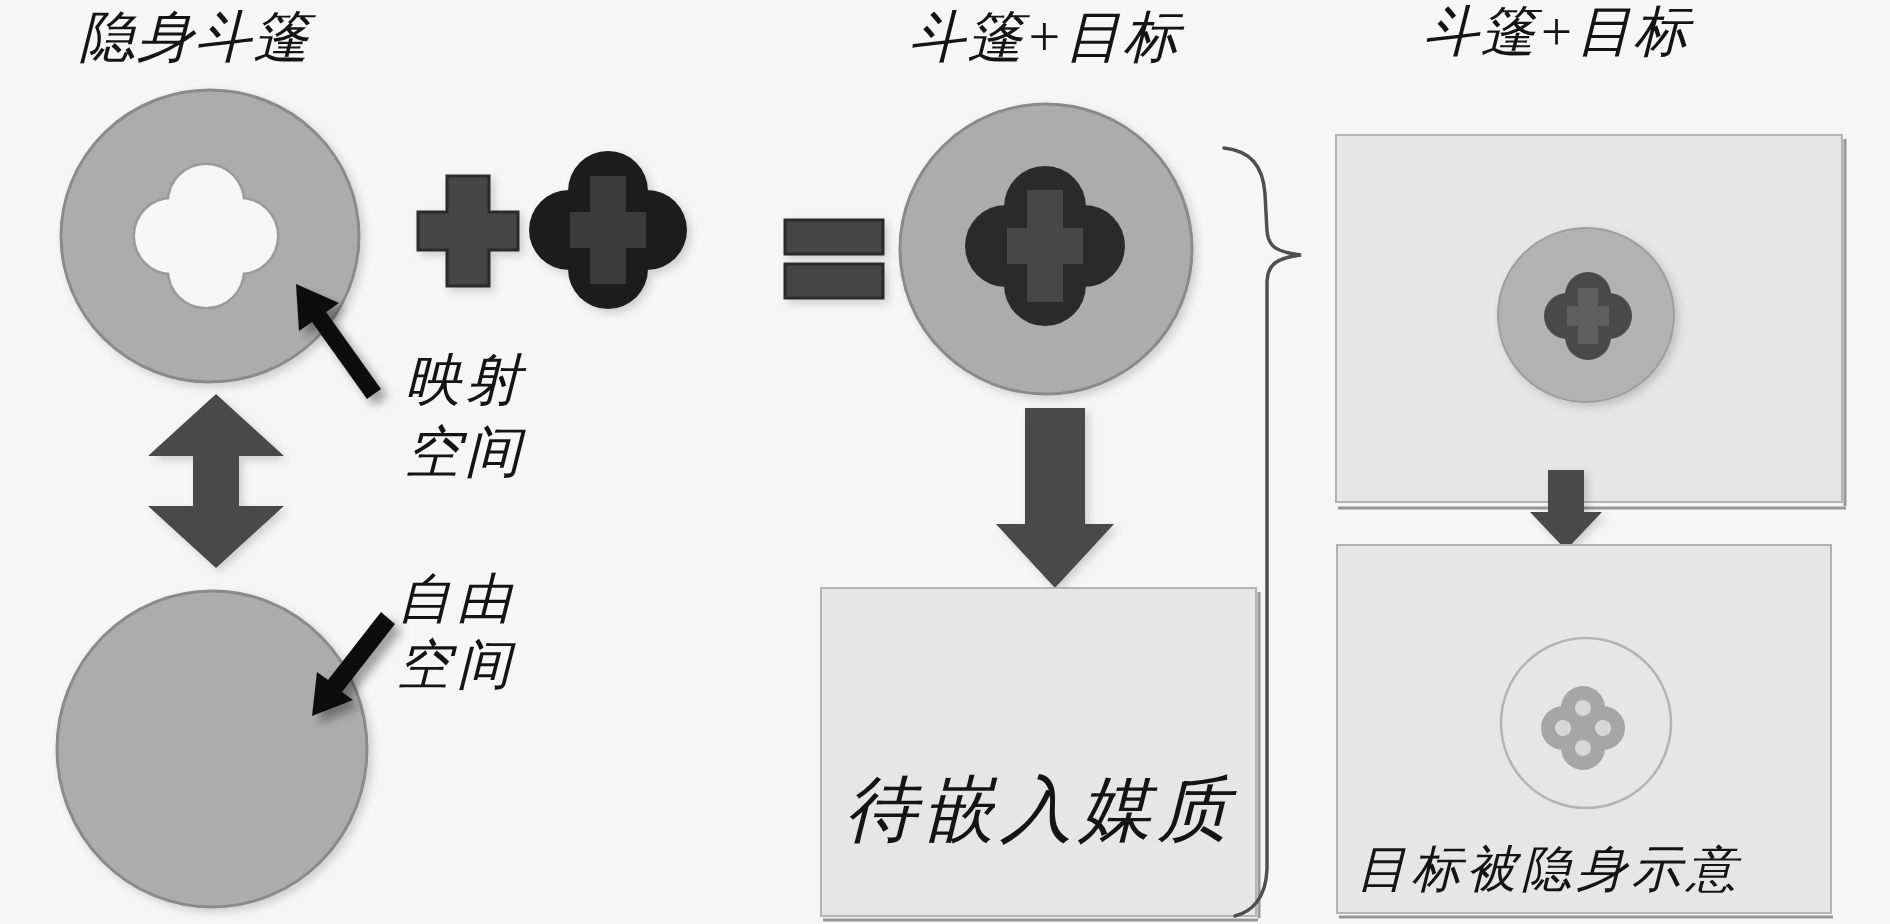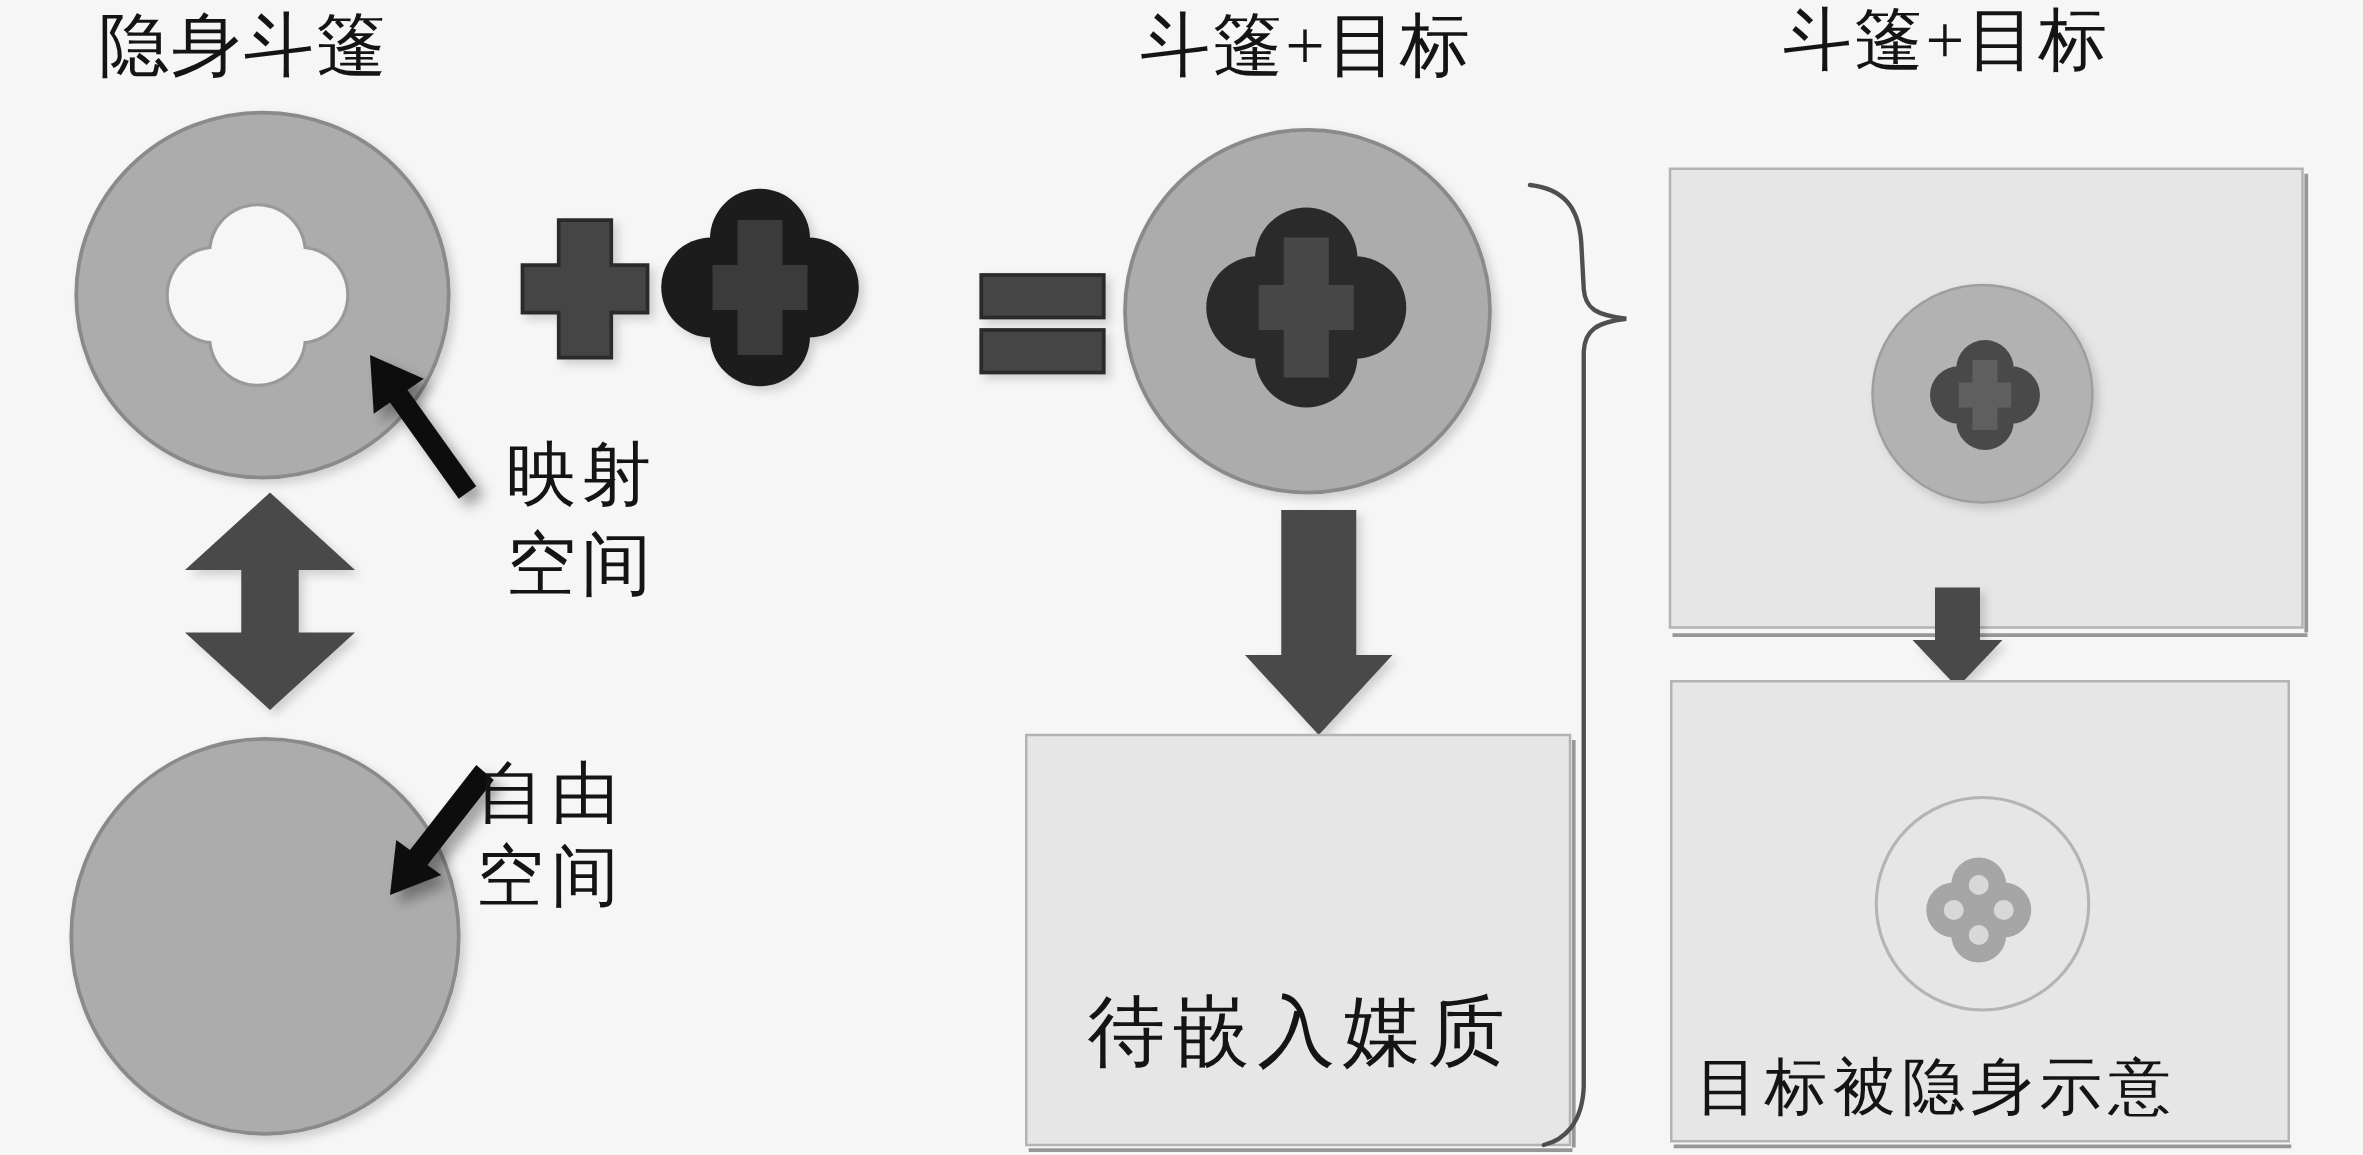--- a/index.html
+++ b/index.html
@@ -9,29 +9,29 @@
     --c-target_fill:#1e1e1e; --c-target_inner:#3a3a3a;
     --c-combo_fill:#2c2c2c; --c-combo_inner:#474747;
     --c-panel_fill:#e6e6e6; --c-panel_stroke:#b3b3b3; --c-panel_shadow:#979797;
     --c-inner_circle_fill:#b2b2b2; --c-inner_circle_stroke:#9e9e9e;
     --c-small_clover:#4a4a4a; --c-small_clover_inner:#5e5e5e;
     --c-ghost_outline:#b4b4b4; --c-ghost_fill:#a6a6a6; --c-ghost_dot:#d8d8d8;
     --c-annotation_arrow:#0d0d0d; --c-brace:#4f4f4f;
   }
   html,body{margin:0;padding:0;background:var(--c-bg);}
   .stage{position:relative;width:1890px;height:924px;background:var(--c-bg);overflow:hidden;
-         font-family:"Liberation Serif","DejaVu Serif",serif;}
+         font-family:"Liberation Serif","DejaVu Serif",serif;font-style:italic;}
   .stage svg{position:absolute;left:0;top:0;}
   .txt{position:absolute;color:var(--c-text);text-align:center;white-space:nowrap;
        font-family:"Liberation Serif","DejaVu Serif",serif;}
   .t-title{font-size:56px;line-height:62px;letter-spacing:2px;}
   .t-title2{font-size:55px;line-height:64px;letter-spacing:2px;}
   .t-note{font-size:56px;line-height:72px;letter-spacing:4px;}
   .t-note2{font-size:54px;line-height:66px;letter-spacing:6px;}
-  .t-cap{font-size:62px;line-height:71px;letter-spacing:6px;margin-top:16px;}
+  .t-cap{font-size:72px;line-height:71px;letter-spacing:6px;}
   .t-cap2{font-size:50px;line-height:58px;letter-spacing:5px;}
 
   .sh-circle{fill:var(--c-circle_fill);stroke:var(--c-circle_stroke);stroke-width:3;}
   .sh-hole-edge{fill:var(--c-bg);stroke:var(--c-hole_stroke);stroke-width:5;}
   .sh-hole-fill{fill:var(--c-bg);stroke:none;}
   .sh-op{fill:var(--c-dark_op);stroke:var(--c-dark_op_outline);stroke-width:3;}
   .sh-target{fill:var(--c-target_fill);stroke:none;}
   .sh-target-in{fill:var(--c-target_inner);stroke:none;}
   .sh-combo{fill:var(--c-combo_fill);stroke:none;}
   .sh-combo-in{fill:var(--c-combo_inner);stroke:none;}
@@ -178,21 +178,21 @@
 
   <div class="txt t-title2" style="left:1347px;top:0px;width:420px;">
     <div>斗篷+目标</div>
   </div>
 
   <div class="txt t-note" style="left:399px;top:344px;width:132px;">
     <div>映射</div>
     <div>空间</div>
   </div>
 
-  <div class="txt t-note2" style="left:376px;top:566px;width:130px;margin-top:36px;">
+  <div class="txt t-note2" style="left:392px;top:566px;width:130px;">
     <div>自由</div>
     <div>空间</div>
   </div>
 
   <div class="txt t-cap" style="left:830px;top:775px;width:420px;">待嵌入媒质</div>
 
   <div class="txt t-cap2" style="left:1337px;top:840px;width:424px;">目标被隐身示意</div>
 </div>
 
 </body></html>

